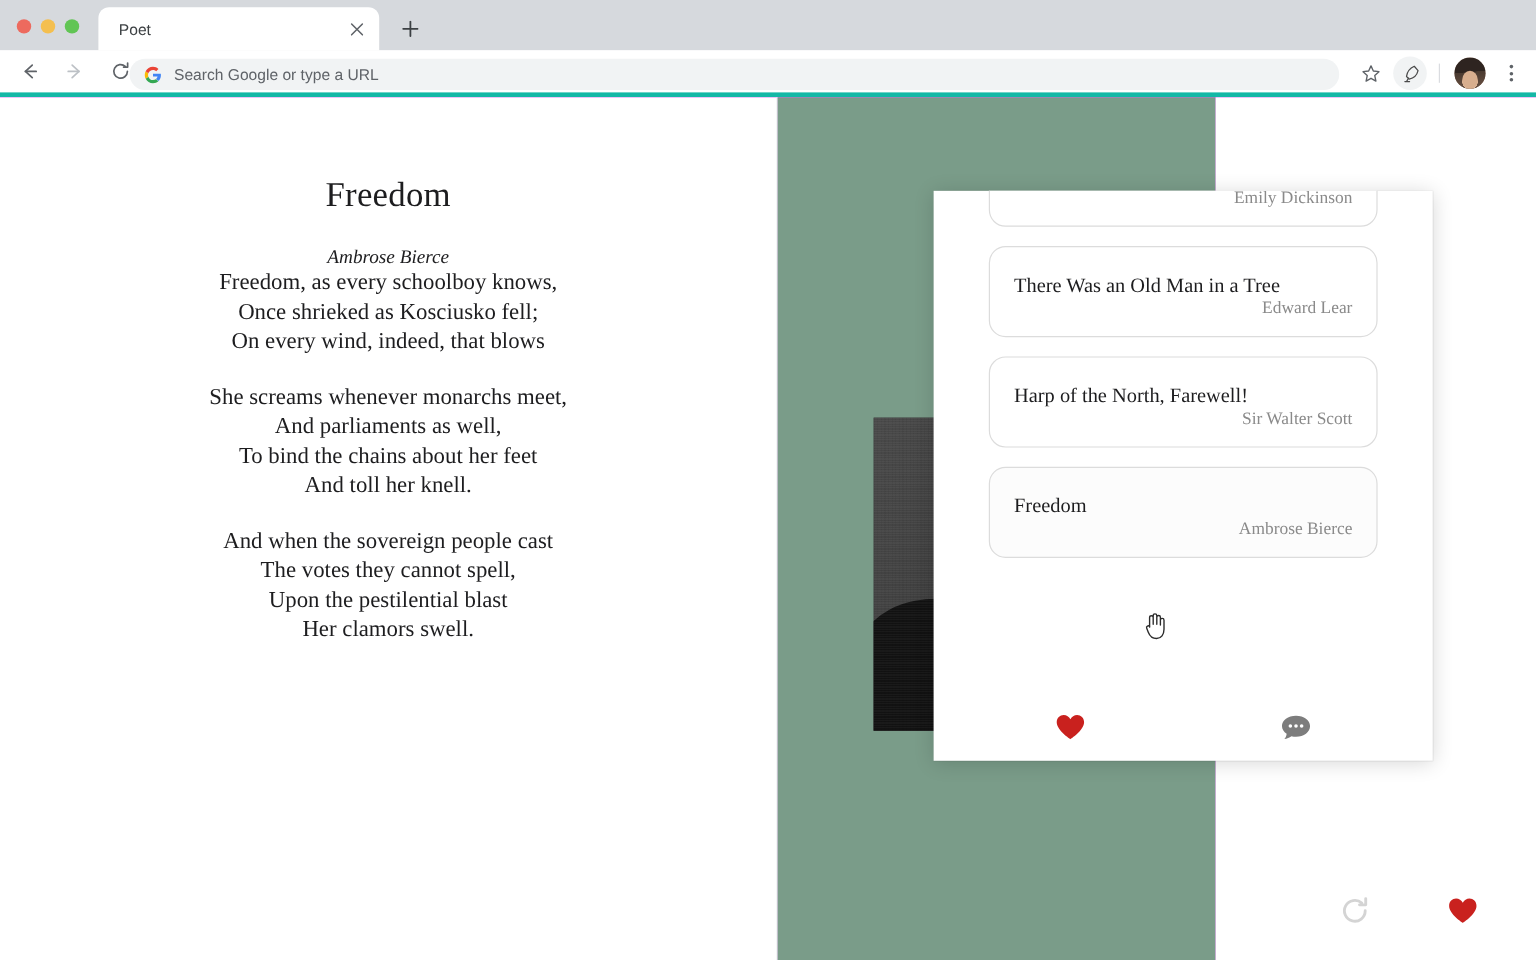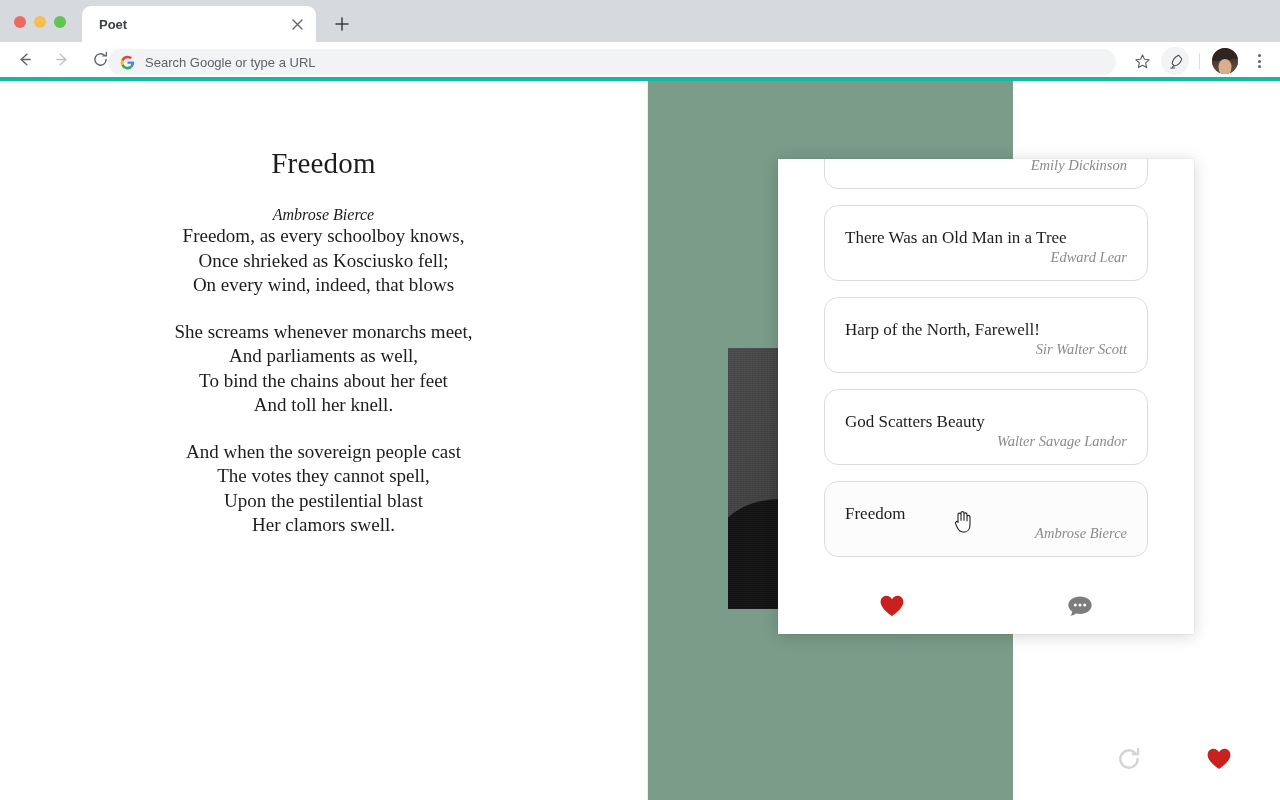--- a/index.html
+++ b/index.html
@@ -40,21 +40,20 @@
     width: 234px; height: 36px;
     background: #ffffff;
     border-radius: 9px 9px 0 0;
     display: flex; align-items: center;
   }
   .tab-title {
     font-size: 13px; color: #3c4043;
     margin-left: 17px;
     white-space: nowrap; overflow: hidden;
     flex: 1;
-    font-weight: bold;
   }
   .tab-close {
     width: 22px; height: 22px;
     margin-right: 8px;
     display: flex; align-items: center; justify-content: center;
     border-radius: 50%;
     color: #5f6368; font-size: 14px; line-height: 1;
   }
   .newtab {
     position: absolute; top: 12px; left: 330px;
@@ -281,21 +280,21 @@
     overflow: hidden;
   }
   .poem-card.hovered { background: #fcfcfc; }
   .card-title {
     position: absolute; left: 20px; top: 22px;
     font-size: 17px; color: #1d1d1f;
     white-space: nowrap;
   }
   .card-author {
     position: absolute; right: 20px; bottom: 14px;
-    font-size: 14.5px; font-style: italic; color: #8a8a8a;
+    font-size: 14.5px; color: #8a8a8a;
     white-space: nowrap;
     text-align: right;
   }
   .popup-actions {
     position: absolute; left: 0; bottom: 14px;
     width: 416px;
     display: flex; justify-content: center; gap: 160px;
   }
   .popup-actions .act-icon { width: 28px; height: 28px; }
 
@@ -465,24 +464,20 @@
         <div class="poem-card">
           <span class="card-title">There Was an Old Man in a Tree</span>
           <span class="card-author">Edward Lear</span>
         </div>
 
         <div class="poem-card">
           <span class="card-title">Harp of the North, Farewell!</span>
           <span class="card-author">Sir Walter Scott</span>
         </div>
 
-        <div class="poem-card">
-          <span class="card-title">God Scatters Beauty</span>
-          <span class="card-author">Walter Savage Landor</span>
-        </div>
 
         <div class="poem-card hovered">
           <span class="card-title">Freedom</span>
           <span class="card-author">Ambrose Bierce</span>
         </div>
 
       </div>
 
       <div class="popup-actions">
         <span class="act-icon">

